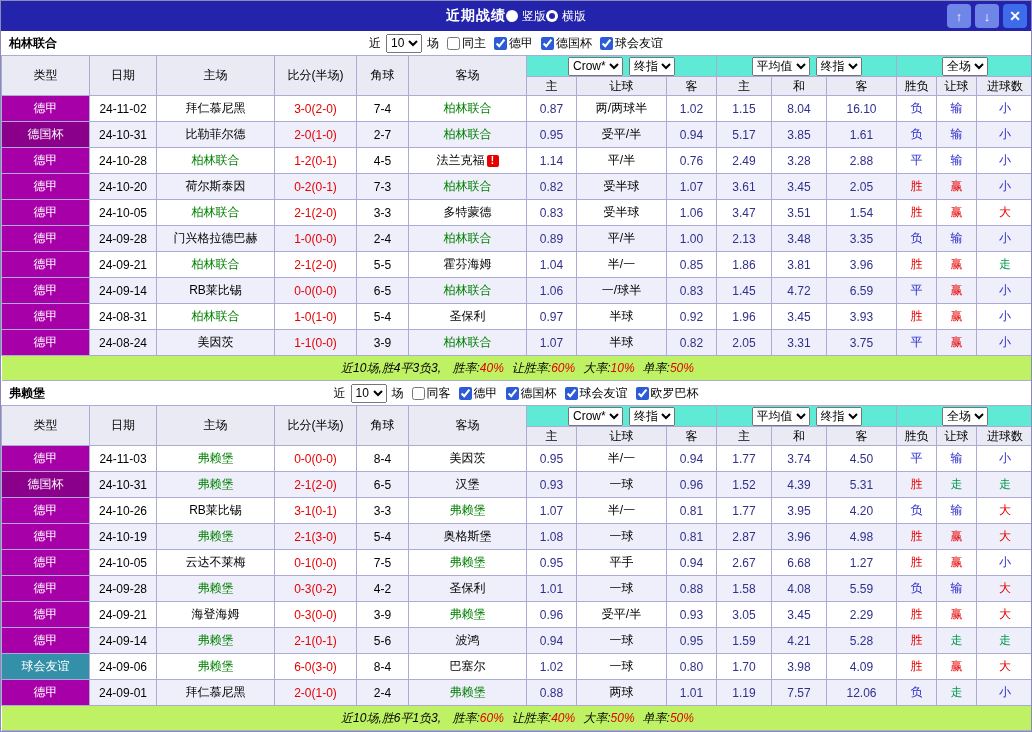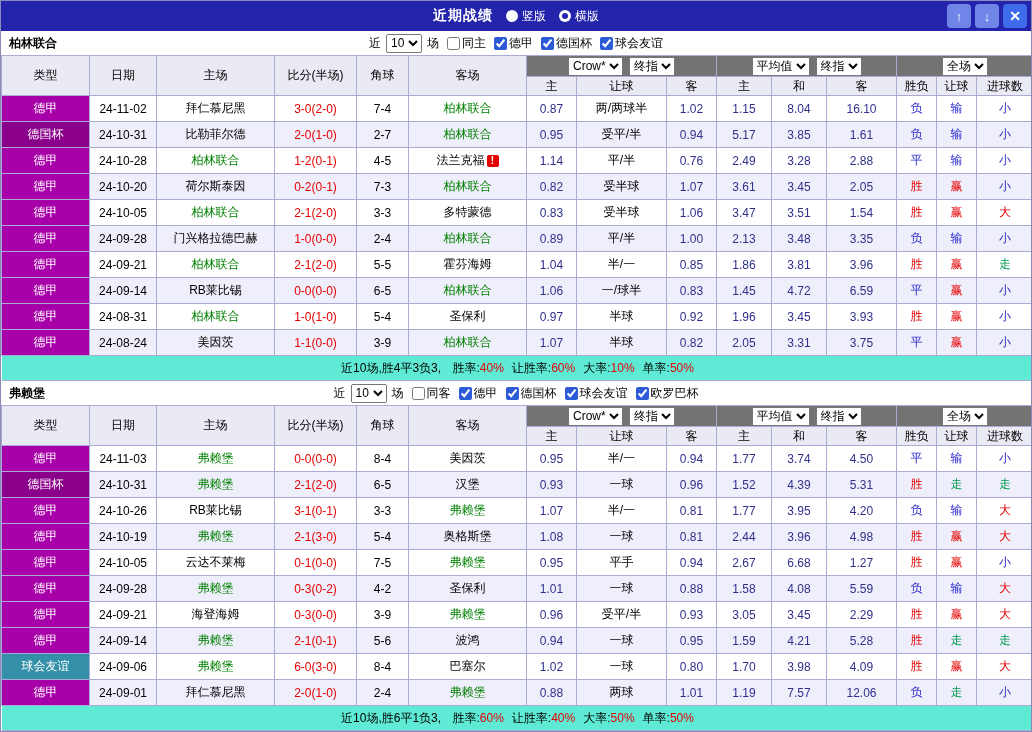--- a/index.html
+++ b/index.html
@@ -10,21 +10,21 @@
   }
   .window{
     width:1032px;height:732px;box-sizing:border-box;
     border:1px solid #8A8AB8;overflow:hidden;background:#fff;
   }
   
   .titlebar{
     height:30px;background:#2323AC;color:#fff;
     position:relative;display:flex;align-items:center;justify-content:center;
   }
-  .tb-center{display:flex;align-items:center;gap:13px;}
+  .tb-center{display:flex;align-items:center;gap:0;}
   .tb-title{font-weight:bold;font-size:14px;letter-spacing:1px;}
   .tb-radio{display:flex;align-items:center;gap:4px;font-size:12px;cursor:pointer;}
   .rdot{width:12px;height:12px;background:#fff;border-radius:50%;display:inline-block;position:relative;}
   .rdot.on::after{content:"";position:absolute;left:3px;top:3px;width:6px;height:6px;background:#2323AC;border-radius:50%;}
   .tb-btns{position:absolute;right:4px;top:3px;display:flex;gap:4px;}
   .tb-btn{
     width:24px;height:24px;border:none;border-radius:4px;
     background:#6F86E8;color:#fff;font-size:13px;font-weight:bold;
     display:flex;align-items:center;justify-content:center;cursor:pointer;padding:0;
   }
@@ -35,35 +35,35 @@
   .filters{display:flex;align-items:center;gap:3px;font-size:12px;}
   .filters .sel{margin:0 2px;}
   .chk{display:flex;align-items:center;gap:2px;margin-left:5px;cursor:pointer;}
   .chk input{margin:0;width:13px;height:13px;accent-color:#2D5BD8;}
   .sel{font-size:12px;height:19px;font-family:inherit;}
   
   table{border-collapse:collapse;table-layout:fixed;width:1032px;font-size:12px;}
   th,td{border:1px solid #ABABD6;text-align:center;padding:0;white-space:nowrap;overflow:hidden;vertical-align:middle;}
   thead th{background:#EAEAF4;font-weight:normal;height:18px;}
   thead tr:first-child th{height:20px;}
-  thead th.dd{background:#737373;}
+  thead th.dd{background:#5eead4;}
   .dd .sel{margin:0 3px;}
   tbody td{height:25px;}
   tbody tr:nth-child(even){background:#EFEFFB;}
   td.lg{color:#fff;}
   td.score{color:#E60000;}
   td.team-cell{cursor:pointer;}
   td.team-cell.self{color:#008000;}
   td.odds{color:#30308C;}
   .alert{
     display:inline-block;width:12px;height:12px;line-height:12px;
     background:#E60000;color:#fff;font-size:10px;font-weight:bold;
     border-radius:2px;margin-left:2px;vertical-align:middle;
   }
-  td.summary{height:24px;background:#5eead4;border-left:none;border-right:none;}
+  td.summary{height:24px;background:#bef264;border-left:none;border-right:none;font-style:italic;}
   .stat{margin-left:8px;}
   .pct{color:#E60000;}
 </style>
 </head>
 <body>
 
 <div class="window">
   <div class="titlebar">
     <div class="tb-center">
       <span class="tb-title">近期战绩</span>
@@ -461,21 +461,21 @@
             <tr>
               <td class="lg" style="background: rgb(168, 0, 168);">德甲</td>
               <td>24-10-19</td>
               <td class="team-cell self">弗赖堡</td>
               <td class="score">2-1(3-0)</td>
               <td>5-4</td>
               <td class="team-cell"><span>奥格斯堡</span></td>
               <td class="odds">1.08</td>
               <td class="">一球</td>
               <td class="odds">0.81</td>
-              <td class="odds">2.44</td>
+              <td class="odds">2.87</td>
               <td class="odds">3.96</td>
               <td class="odds">4.98</td>
               <td style="color: rgb(230, 0, 0);">胜</td>
               <td style="color: rgb(230, 0, 0);">赢</td>
               <td style="color: rgb(230, 0, 0);">大</td>
             </tr>
             <tr>
               <td class="lg" style="background: rgb(168, 0, 168);">德甲</td>
               <td>24-10-05</td>
               <td class="team-cell">云达不莱梅</td>

